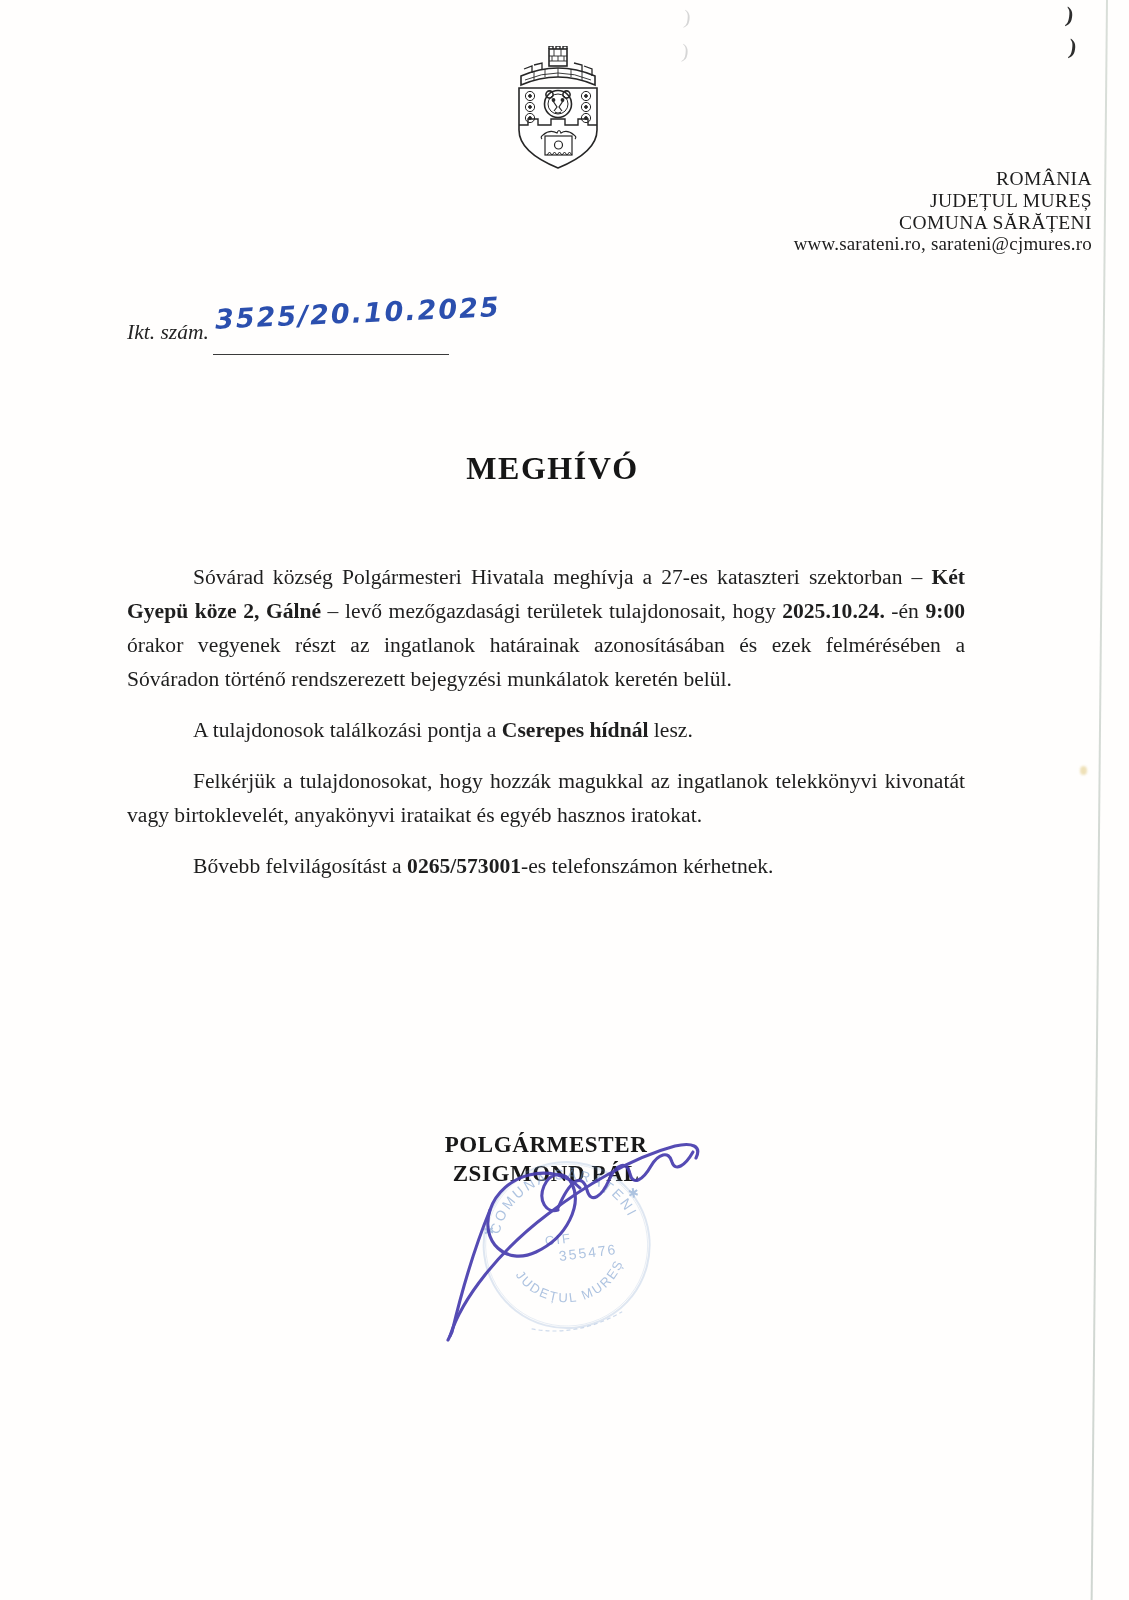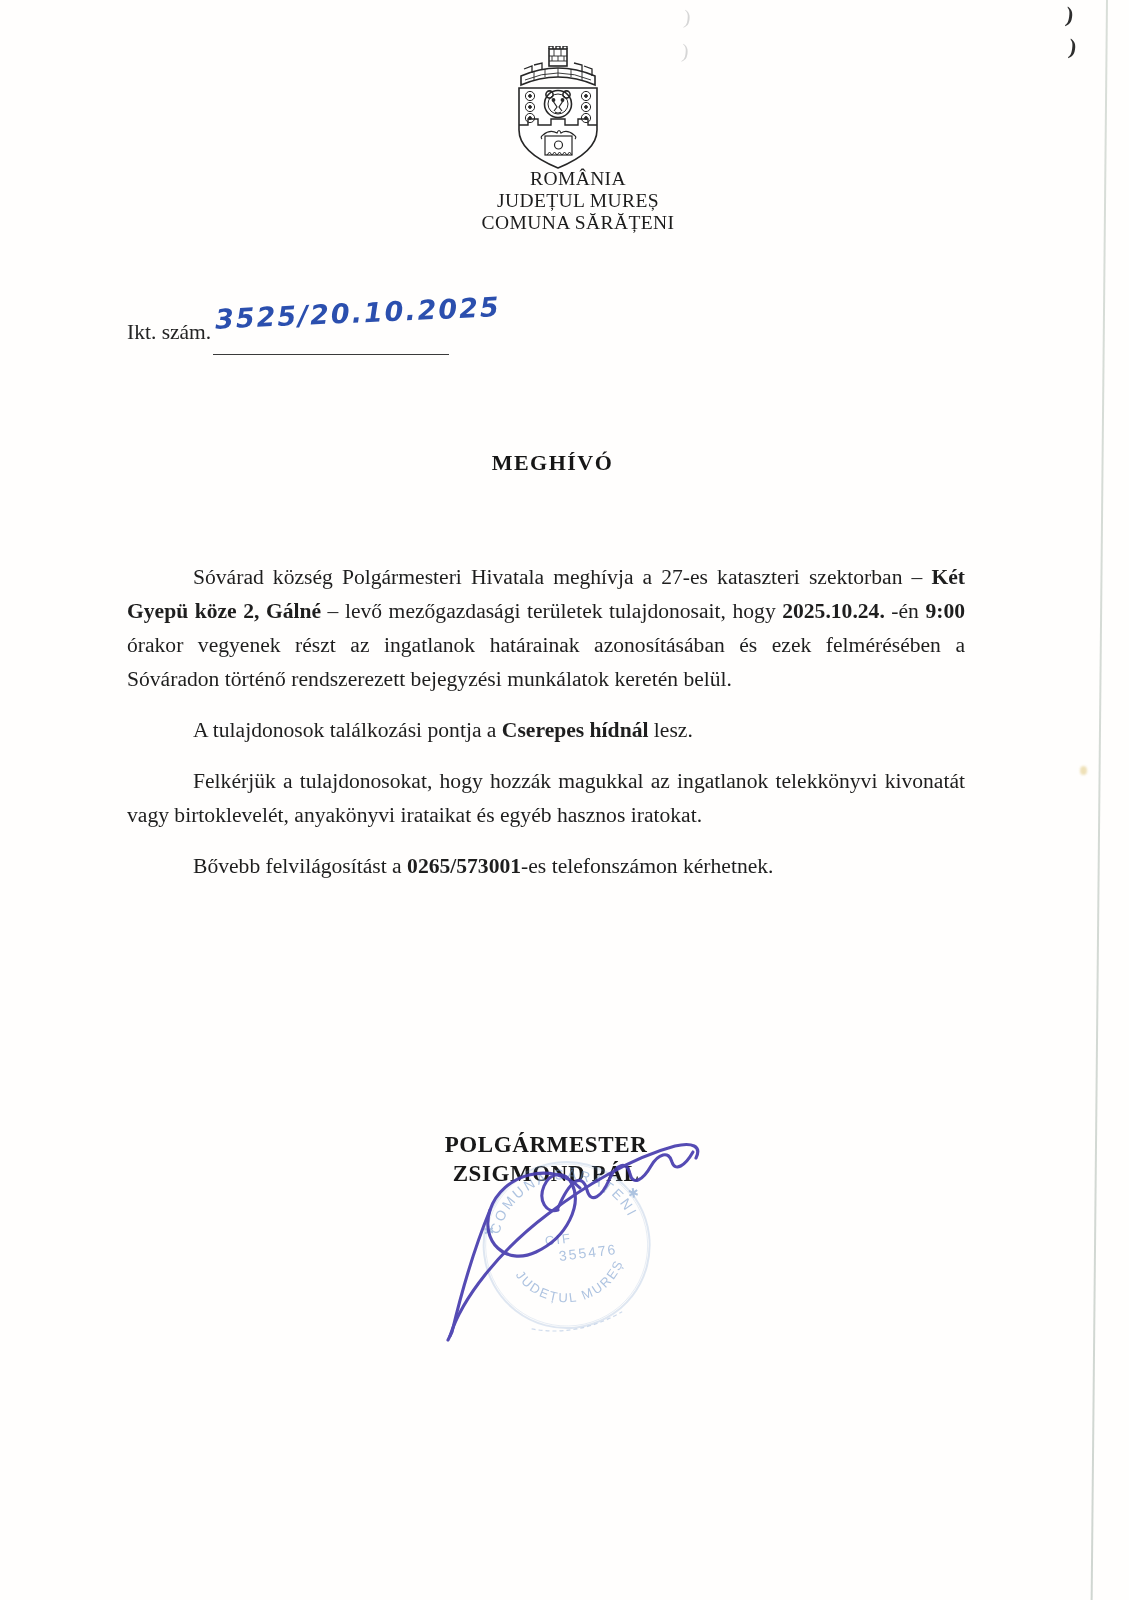--- a/index.html
+++ b/index.html
@@ -17,38 +17,38 @@
   .corner-mark{position:absolute;font-family:"Liberation Serif",serif;
                font-weight:bold;font-size:22px;color:#2e2e2e;transform:rotate(8deg);}
   .corner-mark.m1{left:1066px;top:2px;}
   .corner-mark.m2{left:1069px;top:34px;}
   .faint-mark{position:absolute;font-size:20px;color:#d6d6d6;transform:rotate(6deg);}
   .faint-mark.f1{left:684px;top:6px;}
   .faint-mark.f2{left:682px;top:40px;}
 
   
   .crest{position:absolute;left:511px;top:46px;width:94px;height:126px;}
-  .header-block{position:absolute;left:0;top:168px;width:1092px;text-align:center;
-                line-height:21.8px;margin-left:32px;}
+  .header-block{position:absolute;left:0;top:168px;width:1092px;text-align:right;
+                line-height:21.8px;}
   .header-line{font-size:19.5px;letter-spacing:.4px;color:#1c1c1c;}
   .header-line.contacts{font-size:19px;letter-spacing:.2px;}
 
   
   .reg-row{position:absolute;left:127px;top:320px;font-size:21.5px;}
-  .reg-label{display:inline-block;color:#242424;}
+  .reg-label{display:inline-block;color:#242424;font-style:italic;}
   .handwritten{position:absolute;left:88px;top:-22px;width:260px;
                font-family:"DejaVu Sans",sans-serif;font-style:italic;
                font-size:27px;font-weight:bold;color:#2b4fae;letter-spacing:2px;
                transform:rotate(-2.5deg);white-space:nowrap;}
   .reg-underline{position:absolute;left:86px;top:34px;width:236px;height:0;
                  border-bottom:1.8px solid #3a3a3a;}
 
   
   .doc-title{position:absolute;left:0;top:450px;width:1105px;text-align:center;
-             font-size:22px;font-weight:bold;letter-spacing:1.5px;color:#161616;}
+             font-size:32px;font-weight:bold;letter-spacing:1.5px;color:#161616;}
 
   
   .body-text{position:absolute;left:127px;top:560px;width:838px;
              font-size:21.6px;line-height:34px;text-align:justify;color:#1e1e1e;}
   .body-text p{margin:0 0 17px 0;text-indent:66px;}
   .b{font-weight:bold;}
 
   
   .sign-block{position:absolute;left:0;top:1130px;width:1092px;text-align:center;
               font-weight:bold;font-size:23px;line-height:29px;letter-spacing:.6px;
@@ -126,20 +126,21 @@
         <circle cx="46.5" cy="99" r="4"></circle>
         <path d="M35,109 l2.5,-3 l2.5,3 l2.5,-3 l2.5,3 l2.5,-3 l2.5,3 l2.5,-3 l2.5,3 l2.5,-3 l2.5,3" stroke-width="1"></path>
       </g>
     </g>
   </svg>
 
   <div class="header-block">
     <div class="header-line">ROMÂNIA</div>
     <div class="header-line">JUDEȚUL MUREȘ</div>
     <div class="header-line">COMUNA SĂRĂȚENI</div>
+    <div class="header-line contacts">www.sarateni.ro, sarateni@cjmures.ro</div>
   </div>
 
   <div class="reg-row">
     <span class="reg-label">Ikt. szám.</span>
     <span class="handwritten">3525/20.10.2025</span>
     <span class="reg-underline"></span>
   </div>
 
   <div class="doc-title">MEGHÍVÓ</div>
 

